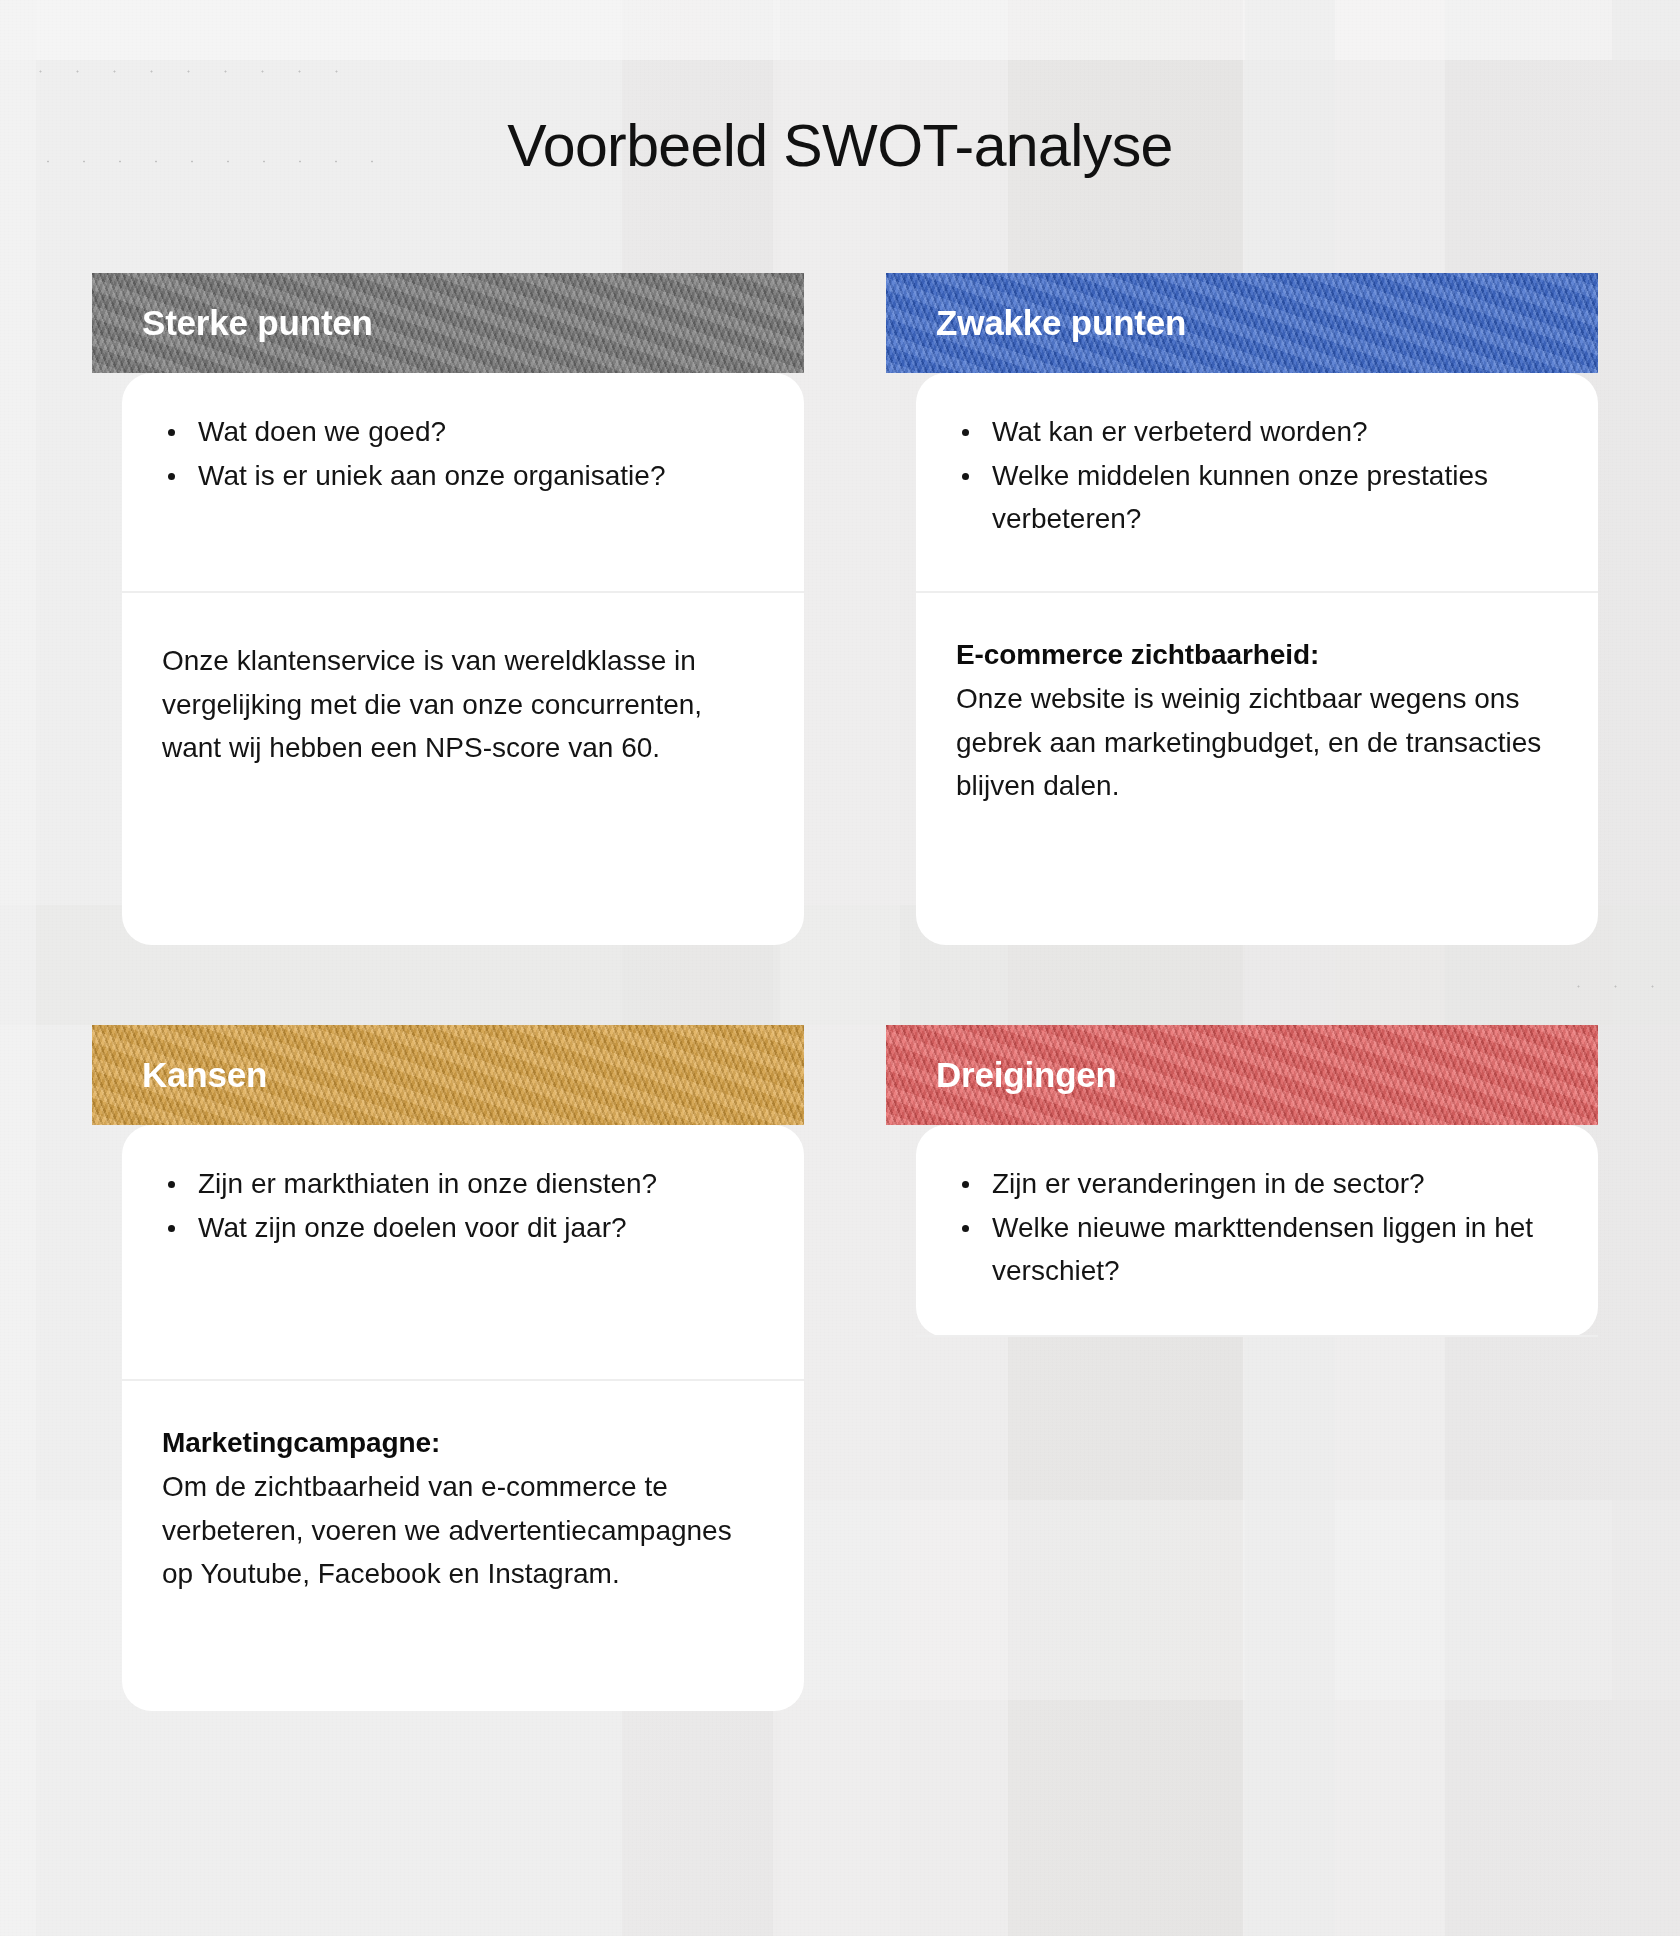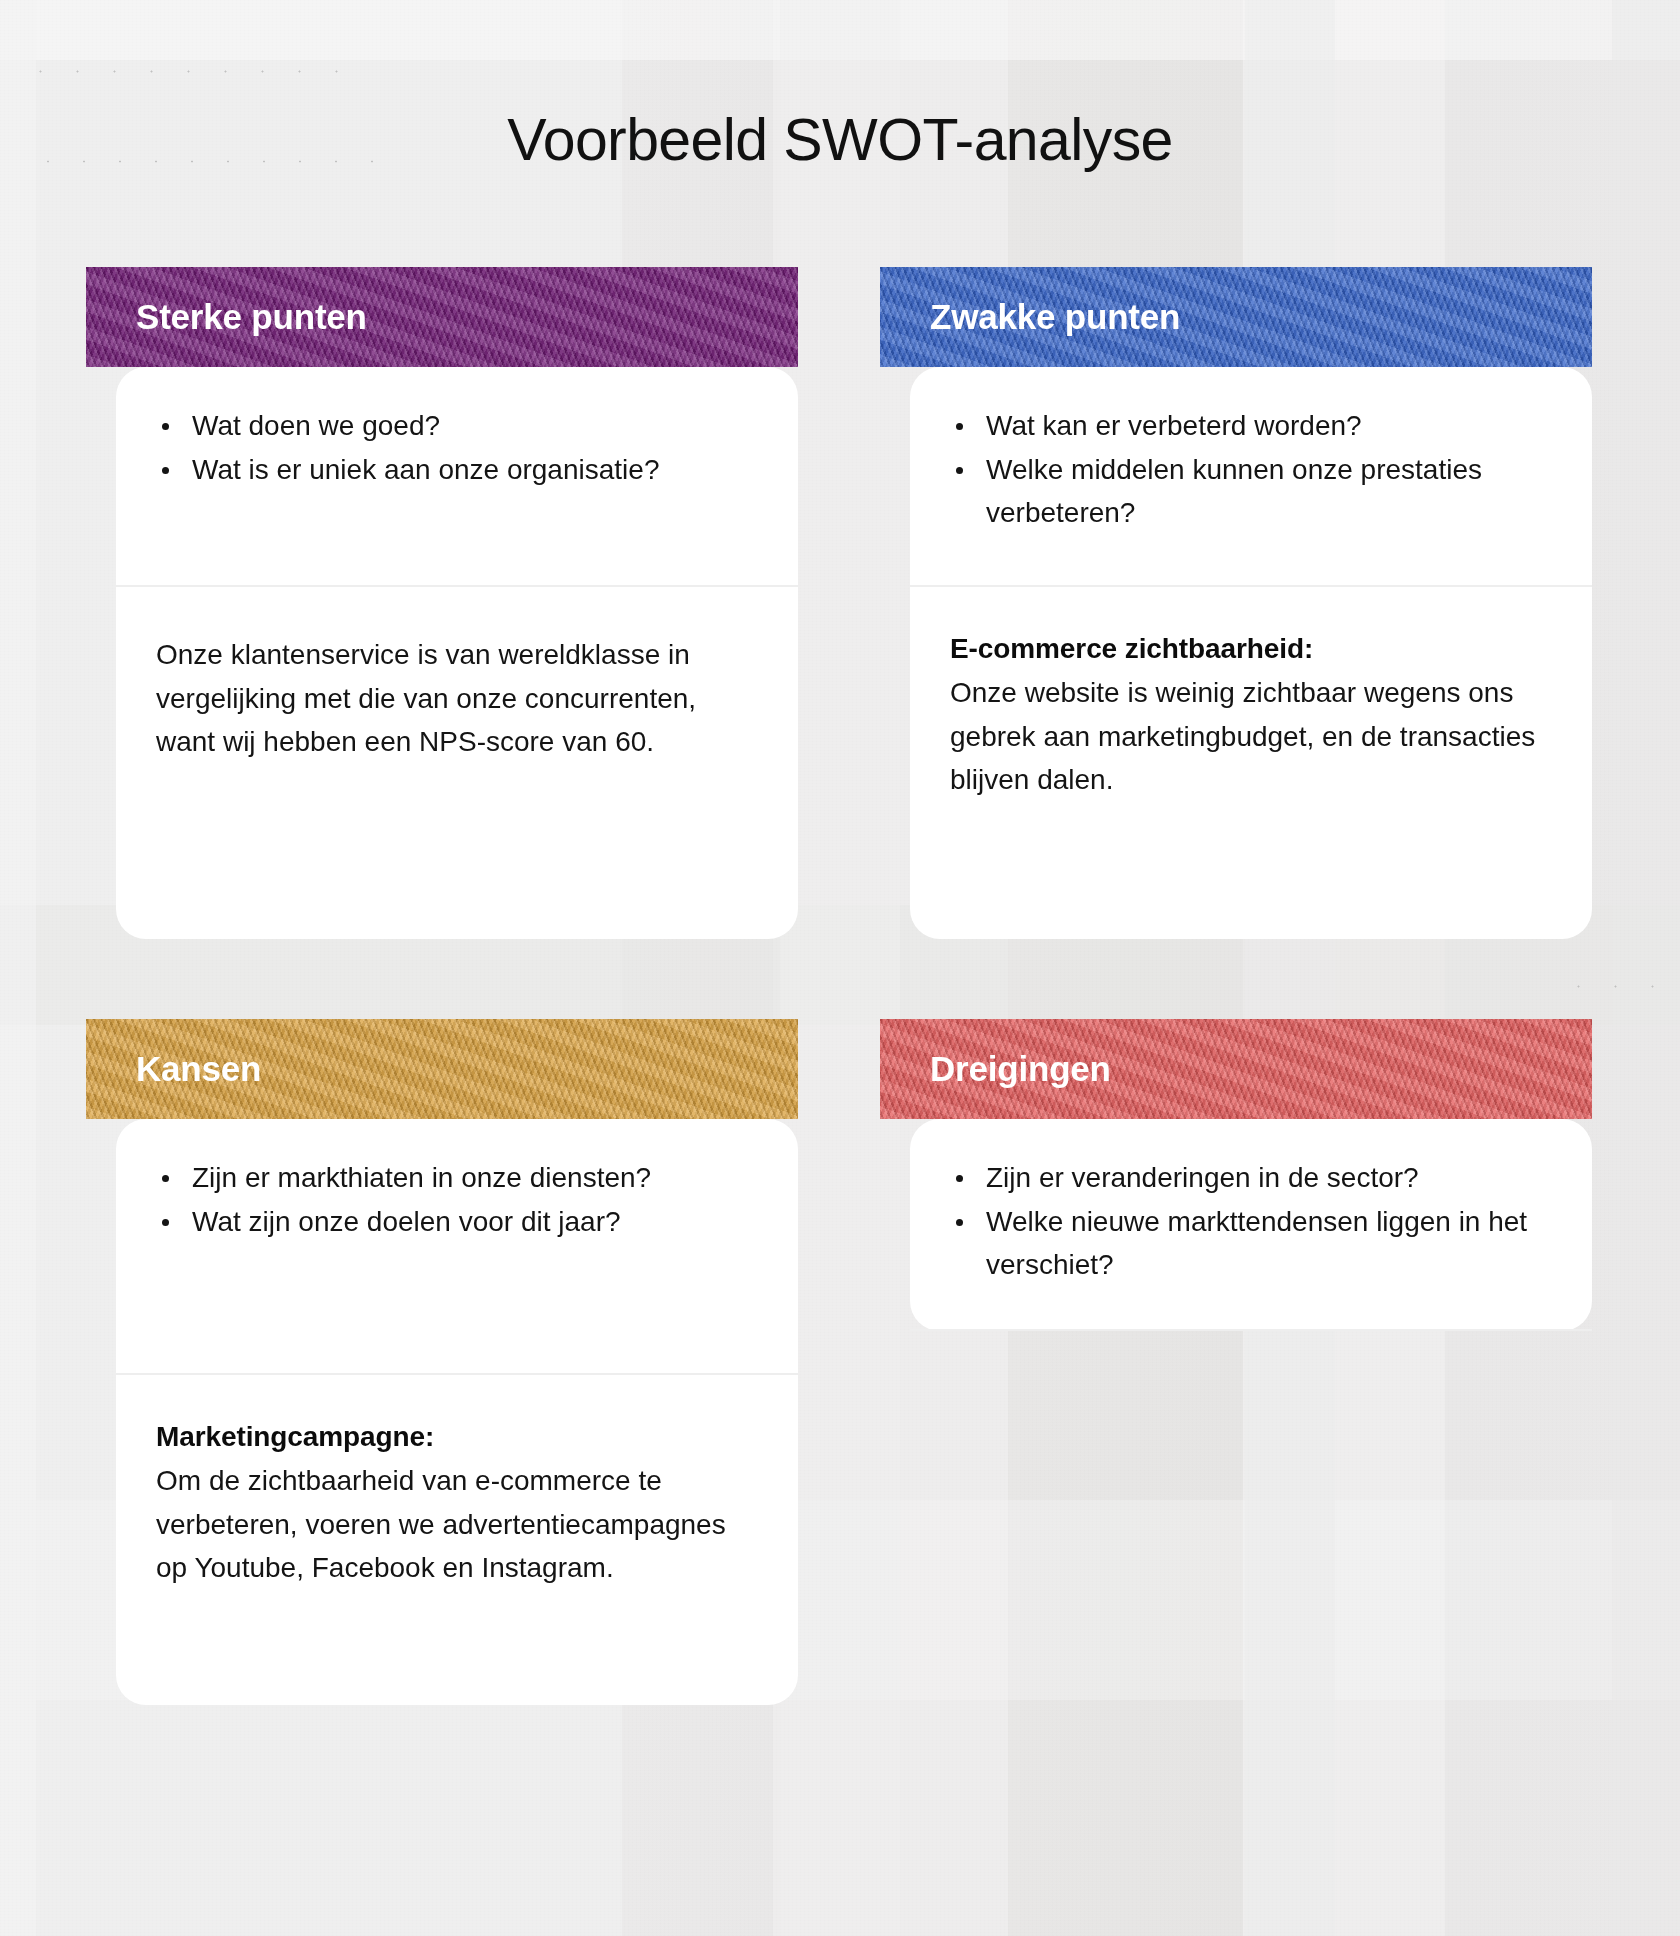--- a/index.html
+++ b/index.html
@@ -80,21 +80,21 @@
   .dot-a { left: 22px;  top: 70px;  width: 340px; }
   .dot-b { left: 30px;  top: 160px; width: 360px; background-size: 36px 3px; }
   .dot-c { left: 1560px;top: 985px; width: 130px; }
 
   
   .page {
     position: relative;
     z-index: 5;
     width: 1680px;
     height: 1936px;
-    padding: 8px;
+    padding: 14px;
   }
 
   .page-title {
     text-align: center;
     font-size: 59px;
     font-weight: 400;
     letter-spacing: -0.6px;
     color: #111111;
     padding-top: 100px;
     line-height: 1.1;
@@ -223,21 +223,21 @@
 <div class="dot-row dot-b"></div>
 <div class="dot-row dot-c"></div>
 
 <div class="page">
 
   <h1 class="page-title">Voorbeeld SWOT-analyse</h1>
 
   <div class="grid">
 
     <section class="quadrant q-strengths">
-      <div class="q-header" style="background-color: #701a75;">
+      <div class="q-header" style="background-color: #737373;">
         <div class="tex"></div>
         <div class="title">Sterke punten</div>
       </div>
       <div class="q-body">
         <div class="q-bullets">
           <ul>
             <li>Wat doen we goed?</li>
             <li>Wat is er uniek aan onze organisatie?</li>
           </ul>
         </div>

